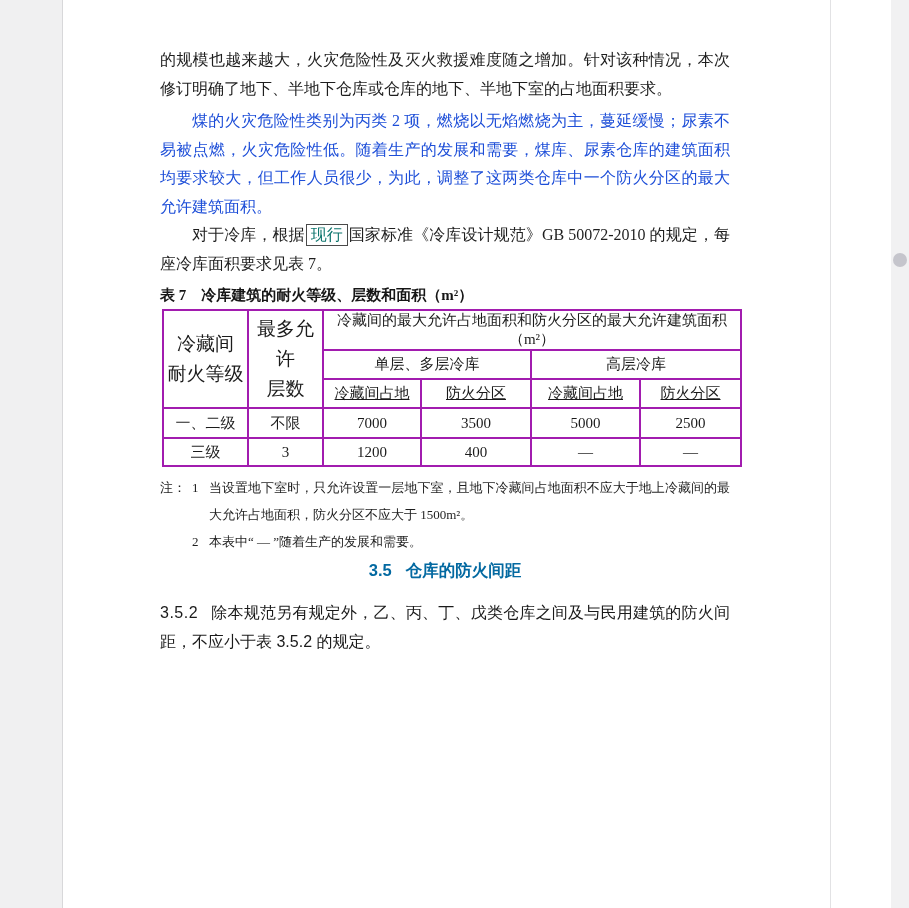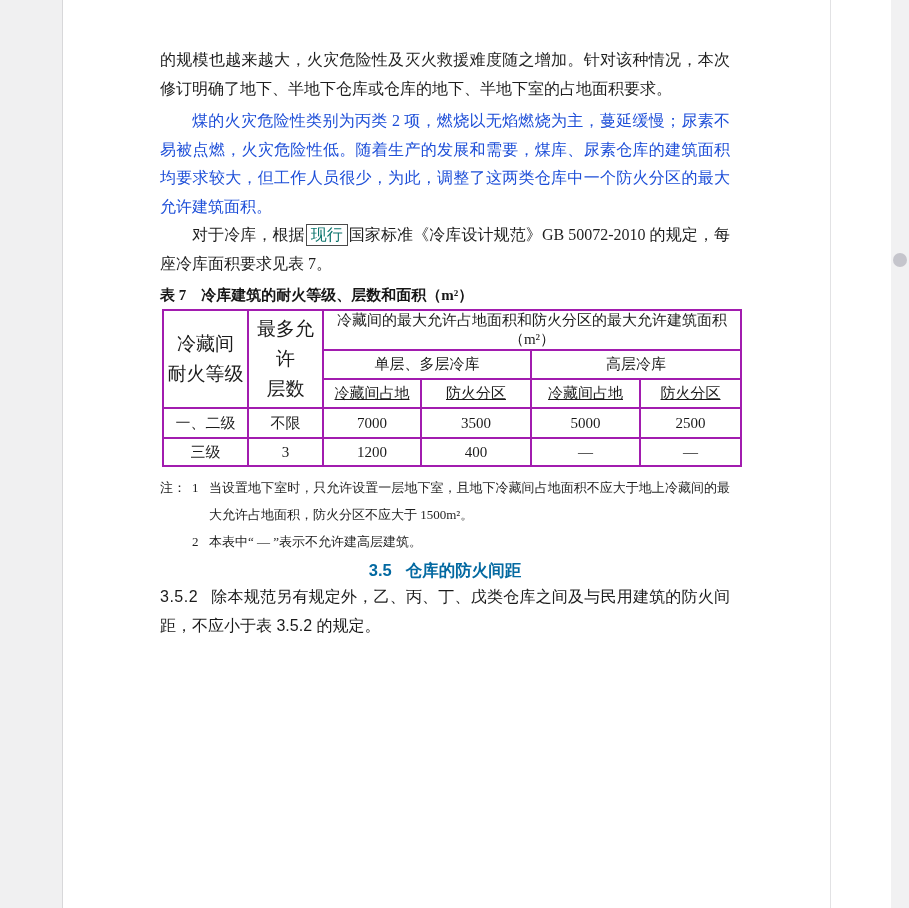--- a/index.html
+++ b/index.html
@@ -57,21 +57,21 @@
 
   .m-cotton{ margin-top:2px !important; }
 
   .section-heading{
     margin:2px 0 0 0; font-family:"Liberation Sans","DejaVu Sans",sans-serif;
     font-size:16.5px; font-weight:bold; text-align:center; line-height:26px; color:#0369a1;
   }
   .heading-num{ margin-right:14px; }
 
   .clause{
-    margin:0 0 0 0; font-family:"Liberation Sans","DejaVu Sans",sans-serif;
+    margin:16px 0 0 0; font-family:"Liberation Sans","DejaVu Sans",sans-serif;
     font-size:16px; line-height:28.5px; text-align:justify; color:#1a1a1a;
   }
   .clause-num{ margin-right:13px; letter-spacing:0.5px; }
 </style>
 </head>
 <body>
 
 <div class="screen">
   <div class="gutter-left"></div>
   <div class="page"></div>
@@ -140,21 +140,21 @@
 
     <div class="notes">
       <div class="note-row">
         <span class="note-label">注：</span>
         <span class="note-num">1</span>
         <span class="note-text">当设置地下室时，只允许设置一层地下室，且地下冷藏间占地面积不应大于地上冷藏间的最大允许占地面积，防火分区不应大于 1500m²。</span>
       </div>
       <div class="note-row">
         <span class="note-label"></span>
         <span class="note-num">2</span>
-        <span class="note-text">本表中“ — ”表示不允许建高层建筑。</span>
+        <span class="note-text">本表中“ — ”随着生产的发展和需要。</span>
       </div>
     </div>
 
 
     <h3 class="section-heading"><span class="heading-num">3.5</span><span>仓库的防火间距</span></h3>
 
     <p class="clause"><span class="clause-num">3.5.2</span><span>除本规范另有规定外，乙、丙、丁、戊类仓库之间及与民用建筑的防火间距，不应小于表 3.5.2 的规定。</span></p>
 
   </div>
 

